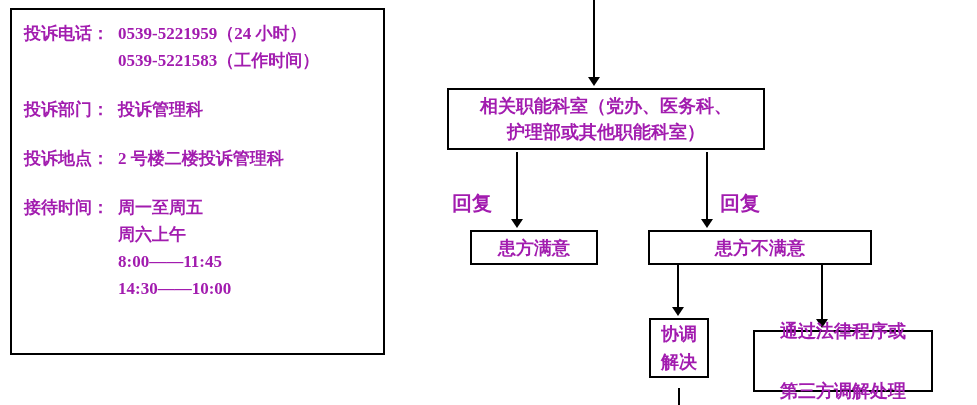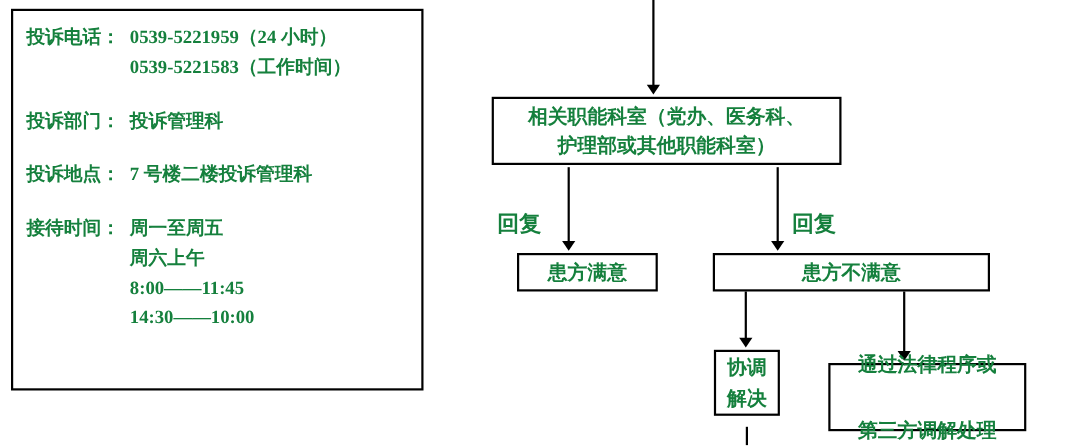--- a/index.html
+++ b/index.html
@@ -3,21 +3,21 @@
   <meta charset="utf-8">
   <style>
     html, body { margin: 0; padding: 0; background: #fff; }
     .canvas {
       position: relative;
       width: 977px;
       height: 405px;
       background: #ffffff;
       overflow: hidden;
       font-family: "Liberation Serif", "DejaVu Serif", serif;
-      color: #15803d;
+      color: #a21caf;
     }
 
     
     .info-box {
       position: absolute;
       left: 10px; top: 8px;
       width: 375px; height: 347px;
       border: 2px solid #000;
       box-sizing: border-box;
       padding: 10px 12px;
@@ -92,21 +92,21 @@
     </div>
     <div class="irow">
       <div class="ilabel">投诉部门：</div>
       <div class="ilines">
         <div>投诉管理科</div>
       </div>
     </div>
     <div class="irow">
       <div class="ilabel">投诉地点：</div>
       <div class="ilines">
-        <div>7 号楼二楼投诉管理科</div>
+        <div>2 号楼二楼投诉管理科</div>
       </div>
     </div>
     <div class="irow">
       <div class="ilabel">接待时间：</div>
       <div class="ilines">
         <div>周一至周五</div>
         <div>周六上午</div>
         <div>8:00——11:45</div>
         <div>14:30——10:00</div>
       </div>
@@ -133,21 +133,21 @@
       <div class="head"></div>
   </div>
 
   <div class="flabel mid" style="left:452px; top:190px;">回复</div>
   <div class="flabel mid" style="left:720px; top:190px;">回复</div>
 
   <div class="fbox" style="left:470px; top:230px; width:128px; height:35px;">
     <div>患方满意</div>
   </div>
 
-  <div class="fbox" style="left:648px; top:230px; width:252px; height:35px;">
+  <div class="fbox" style="left:648px; top:230px; width:224px; height:35px;">
     <div>患方不满意</div>
   </div>
 
   <div class="varrow" style="left:672px; top:265px; height:51px;">
     <div class="shaft"></div>
       <div class="head"></div>
   </div>
   <div class="varrow" style="left:816px; top:265px; height:63px;">
     <div class="shaft"></div>
       <div class="head"></div>

